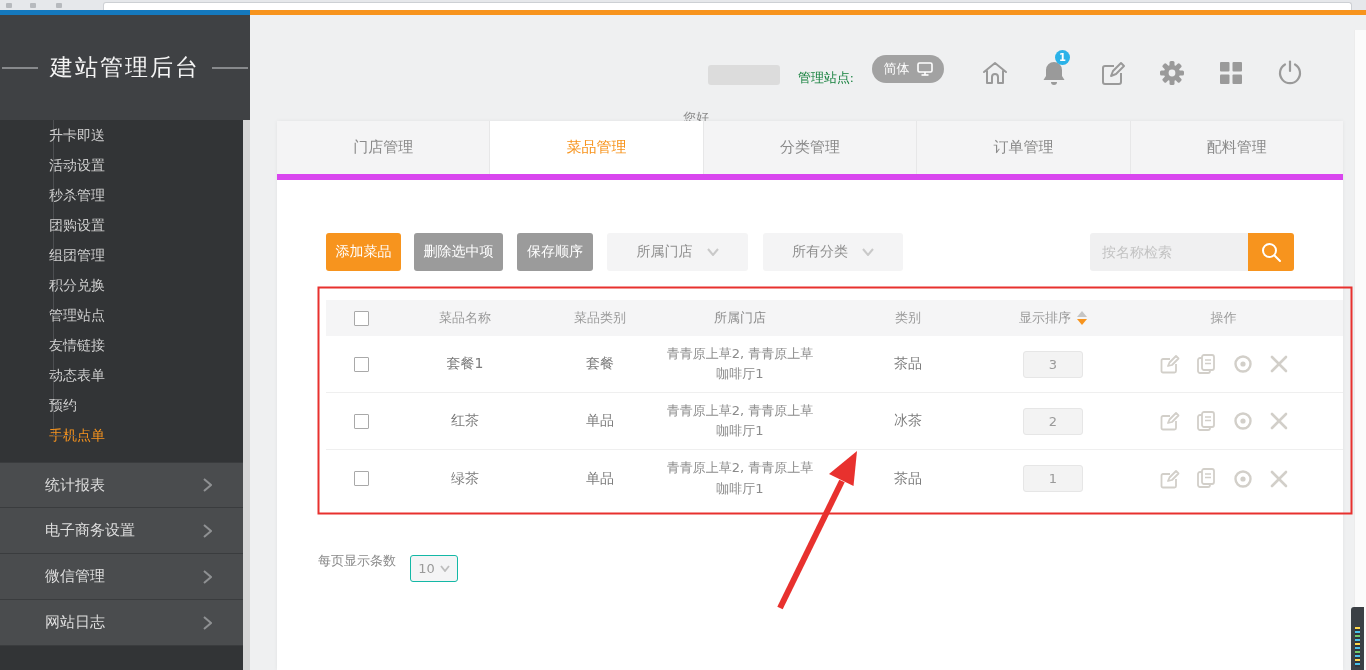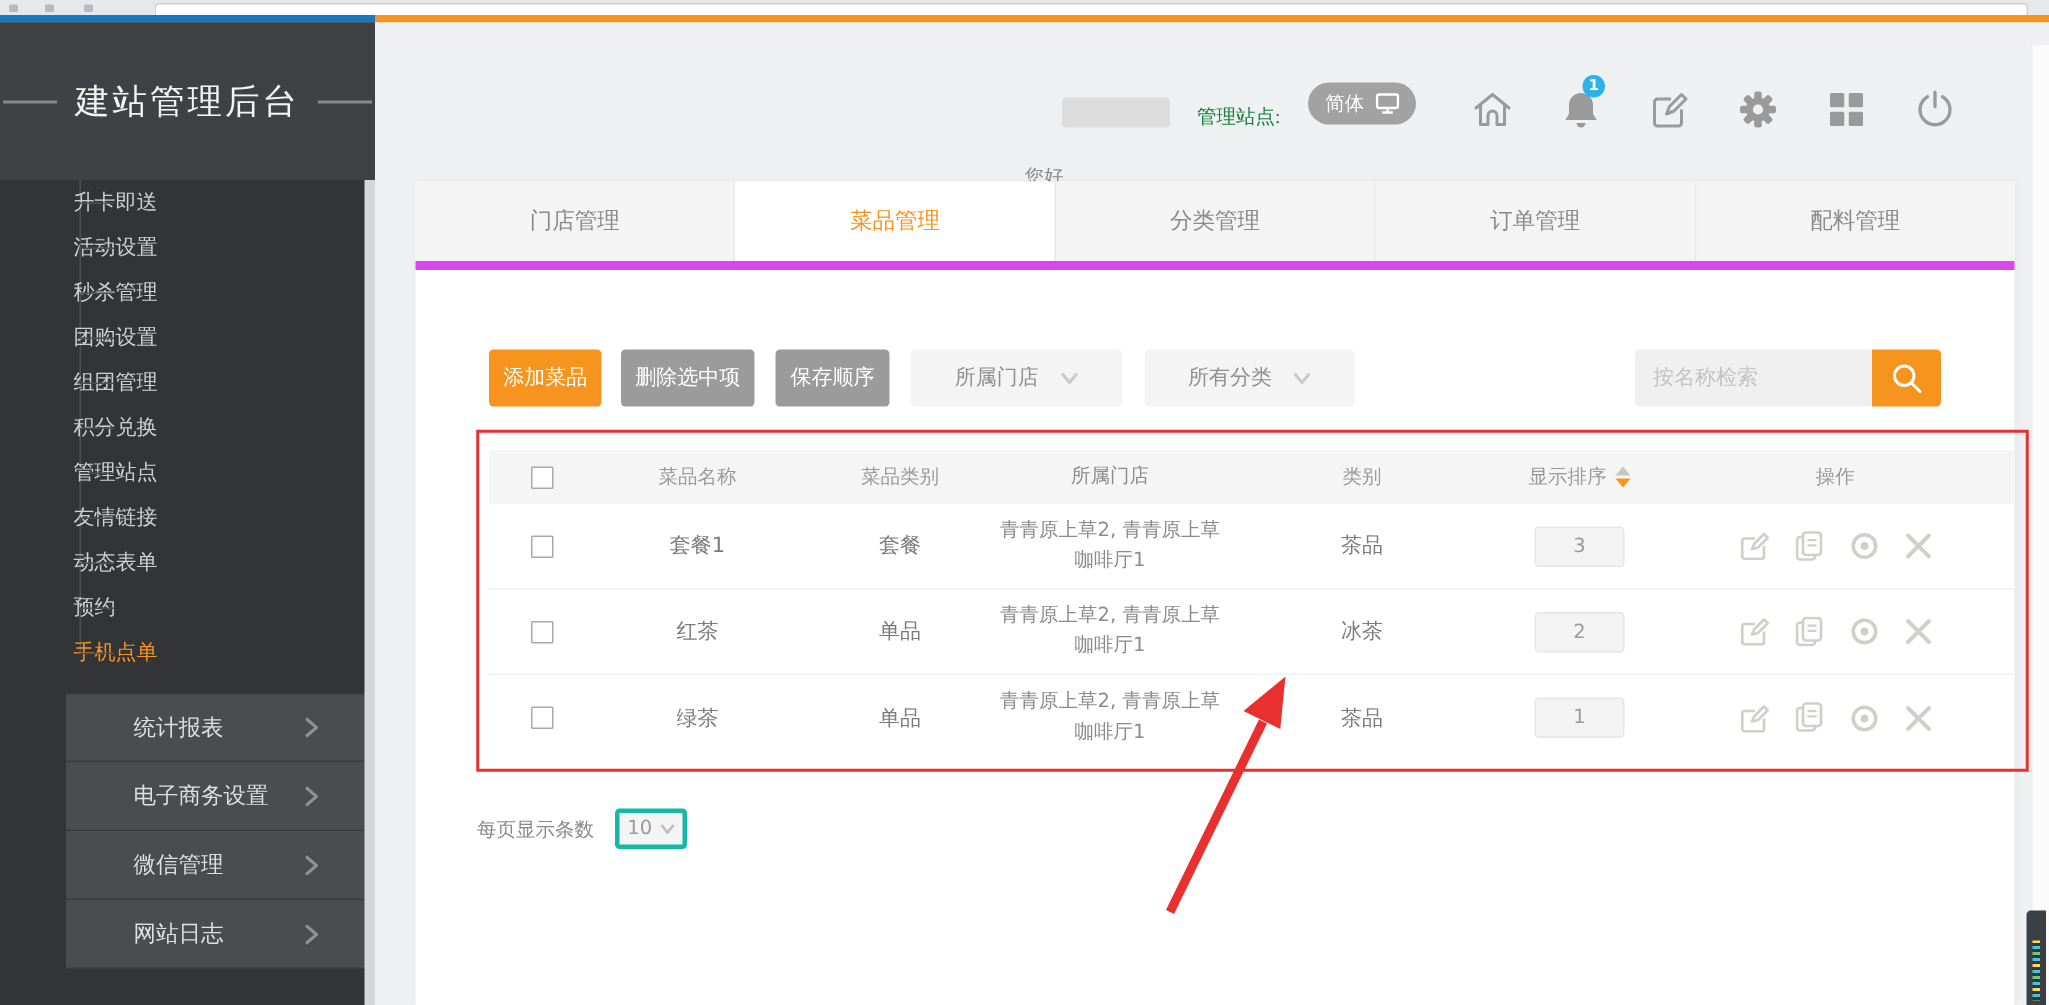--- a/index.html
+++ b/index.html
@@ -23,21 +23,21 @@
   .submenu { position:relative; height:330px; }
   .submenu::before { content:""; position:absolute; left:53px; top:0; height:315px; width:1px; background:#4d4f52; }
   .submenu-item { position:relative; height:30px; line-height:30px; padding-left:49px;
     font-size:14px; color:#cfcfcf; cursor:pointer; white-space:nowrap; }
   .submenu-item::before { content:""; position:absolute; left:53px; top:15px; width:23px; height:1px; background:#4d4f52; }
   .submenu-item.active { color:#f7941e; }
 
   .sections { margin-top:12px; }
   .section-row { height:46px; background:#4a4c4e; border-bottom:1px solid #3a3c3e;
     display:flex; align-items:center; justify-content:space-between; padding:0 38px 0 45px;
-    color:#dedede; font-size:15px; cursor:pointer;margin-left:44px; }
+    color:#dedede; font-size:15px; cursor:pointer; }
   .section-row:first-child { border-top:1px solid #3a3c3e; }
   .sidebar-scroll { position:absolute; right:0; top:105px; bottom:0; width:7px; background:#d6d6d6; }
 
   
   .main { position:absolute; left:250px; top:15px; right:0; bottom:0; background:#eff0f1; }
 
   
   .top-header { position:absolute; left:0; top:0; width:100%; height:106px; }
   .greeting { position:absolute; left:433px; top:54px; font-size:13px; color:#8a8a8a;margin-top:40px; }
   .redacted { position:absolute; left:458px; top:50px; width:72px; height:20px; background:#dcdcdc; border-radius:3px; }
@@ -89,22 +89,22 @@
   .sort-box { width:60px; height:27px; background:#f3f3f3; border:1px solid #e6e6e6; border-radius:3px;
     text-align:center; font-size:13px; color:#9a9a9a; font-family:inherit; outline:none; }
   .sort-arrows { display:flex; flex-direction:column; gap:2px; cursor:pointer; }
   .tri-up { width:0; height:0; border-left:5px solid transparent; border-right:5px solid transparent; border-bottom:6px solid #c5c5c5; }
   .tri-down { width:0; height:0; border-left:5px solid transparent; border-right:5px solid transparent; border-top:6px solid #f7941e; }
   .op-icon { cursor:pointer; display:flex; }
 
   
   .pager { position:absolute; left:41px; top:418px; display:flex; align-items:center; gap:14px; }
   .pager-label { font-size:13px; color:#8a8a8a; }
-  .page-size { width:48px; height:27px; background:#f4f4f5; border:3px solid #14b8a6; border-radius:3px;
-    display:flex; align-items:center; justify-content:center; gap:5px; font-size:13px; color:#9a9a9a; cursor:pointer; }
+  .page-size { width:48px; height:27px; background:#f4f4f5; border:1px solid #14b8a6; border-radius:3px;
+    display:flex; align-items:center; justify-content:center; gap:5px; font-size:13px; color:#9a9a9a; cursor:pointer;margin-top:16px; }
 
   
   .overlay { position:absolute; left:0; top:0; width:1366px; height:670px; pointer-events:none; z-index:50; }
 
   
   .right-track { position:absolute; right:0; top:15px; bottom:0; width:12px; background:#fbfbfb; border-left:1px solid #ececec; }
   .corner-widget { position:absolute; left:1351px; top:607px; width:13px; height:63px; background:#3b4045;
     border-radius:3px 0 0 0; z-index:60; }
   .corner-widget .stripes { position:absolute; left:4px; top:20px; width:5px; bottom:3px;
     background:repeating-linear-gradient(180deg,#ffd84d 0 2px,#30353a 2px 4px,#49c0ea 4px 6px,#30353a 6px 8px,

